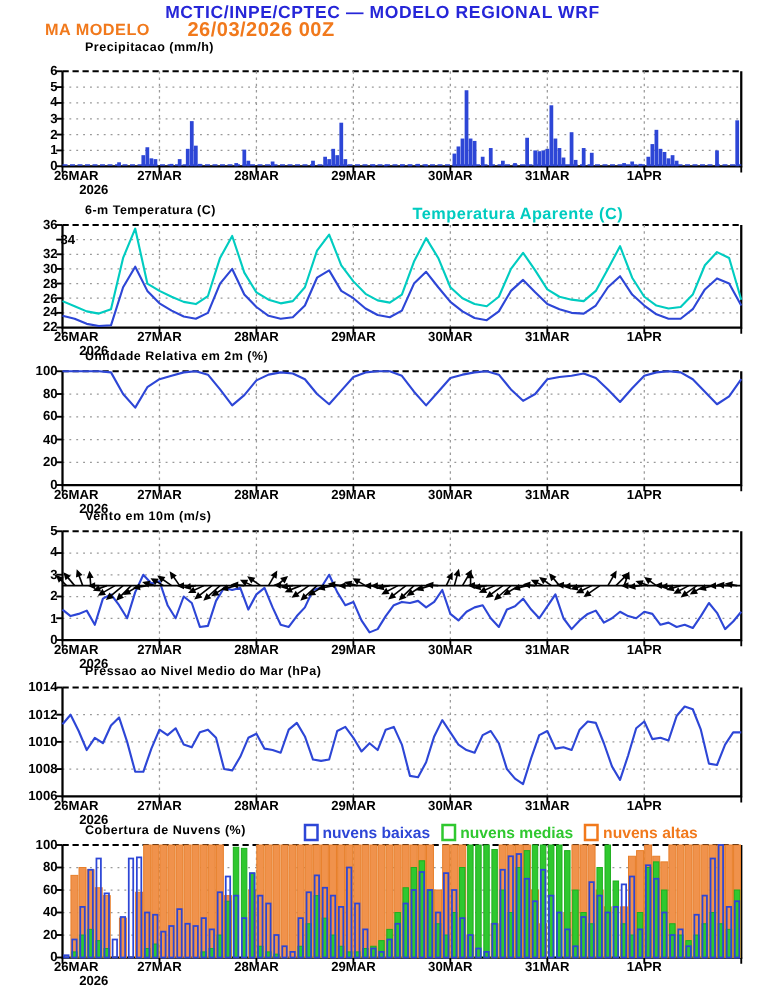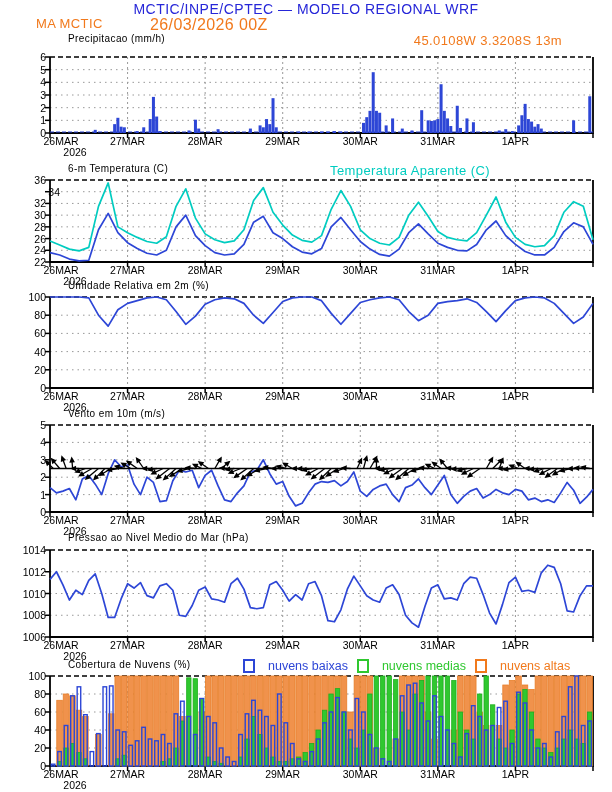--- a/index.html
+++ b/index.html
@@ -1,41 +1,40 @@
 <!DOCTYPE html>
 <html><head>
 <meta charset="utf-8">
 <style>
   html,body{margin:0;padding:0;background:#fff;}
   #page{position:relative;width:612px;height:792px;background:#fff;overflow:hidden;
-        font-family:"Liberation Sans","DejaVu Sans",sans-serif;font-weight:normal;}
+        font-family:"Liberation Sans","DejaVu Sans",sans-serif;font-weight:bold;}
   .hdr{position:absolute;left:0;top:1px;width:612px;text-align:center;font-size:14px;
        letter-spacing:.5px;color:#2626d8;}
   .station{position:absolute;left:36px;top:16px;font-size:13px;color:#f1791c;letter-spacing:.4px;}
   .rundate{position:absolute;left:150px;top:16px;font-size:16px;color:#f1791c;letter-spacing:.4px;}
   .coords{position:absolute;left:350px;top:33px;width:212px;text-align:right;font-size:13px;
           color:#f1791c;letter-spacing:.4px;}
   .ptitle{position:absolute;left:68px;font-size:10px;color:#000;letter-spacing:.4px;white-space:nowrap;}
   .legend-right{position:absolute;left:330px;font-size:13px;color:#00ccc0;letter-spacing:.4px;}
   .cloud-legend{position:absolute;left:243px;top:659px;display:flex;gap:9px;align-items:center;font-size:12.5px;}
-  .legend-item{display:flex;align-items:center;gap:13px;}
+  .legend-item{display:flex;align-items:center;gap:3px;}
   .sw{width:8px;height:10px;border:2px solid;background:#fff;display:inline-block;}
   svg.plot{position:absolute;left:50px;overflow:visible;}
   .ylab,.xlab{position:absolute;font-size:10.5px;color:#000;}
   .ylab{width:44px;text-align:right;left:2px;}
   .xlab{width:64px;text-align:center;}
 </style>
 </head>
 <body>
 
 <div id="page">
   <div class="hdr">MCTIC/INPE/CPTEC — MODELO REGIONAL WRF</div>
-  <div class="station">MA MCTIC</div>
+  <div class="station">MA MODELO</div>
   <div class="rundate">26/03/2026 00Z</div>
-  <div class="coords">45.0108W 3.3208S 13m</div>
 
   <div class="ptitle" style="top:33px">Precipitacao (mm/h)</div>
   <div class="ptitle" style="top:163px">6-m Temperatura (C)</div>
   <div class="legend-right" style="top:163px">Temperatura Aparente (C)</div>
   <div class="ptitle" style="top:280px">Umidade Relativa em 2m (%)</div>
   <div class="ptitle" style="top:408px">Vento em 10m (m/s)</div>
   <div class="ptitle" style="top:532px">Pressao ao Nivel Medio do Mar (hPa)</div>
   <div class="ptitle" style="top:659px">Cobertura de Nuvens (%)</div>
 
   <div class="cloud-legend">

